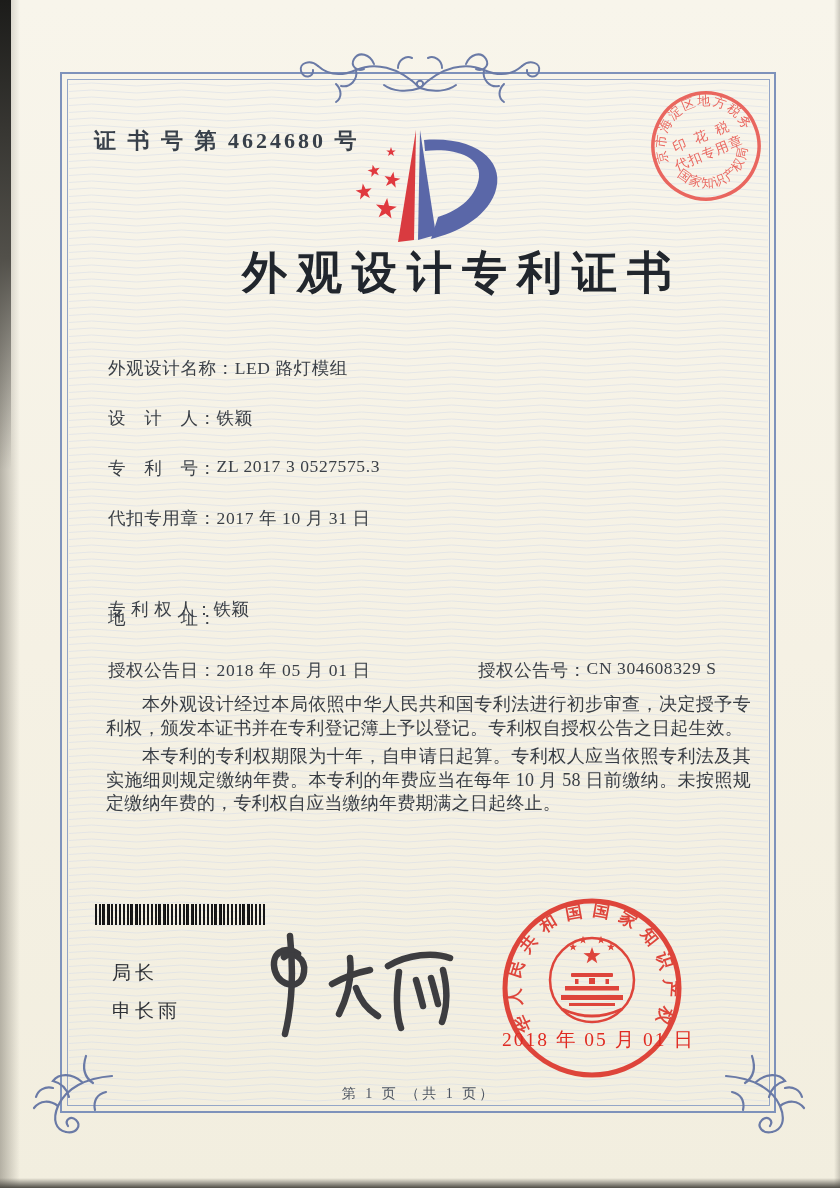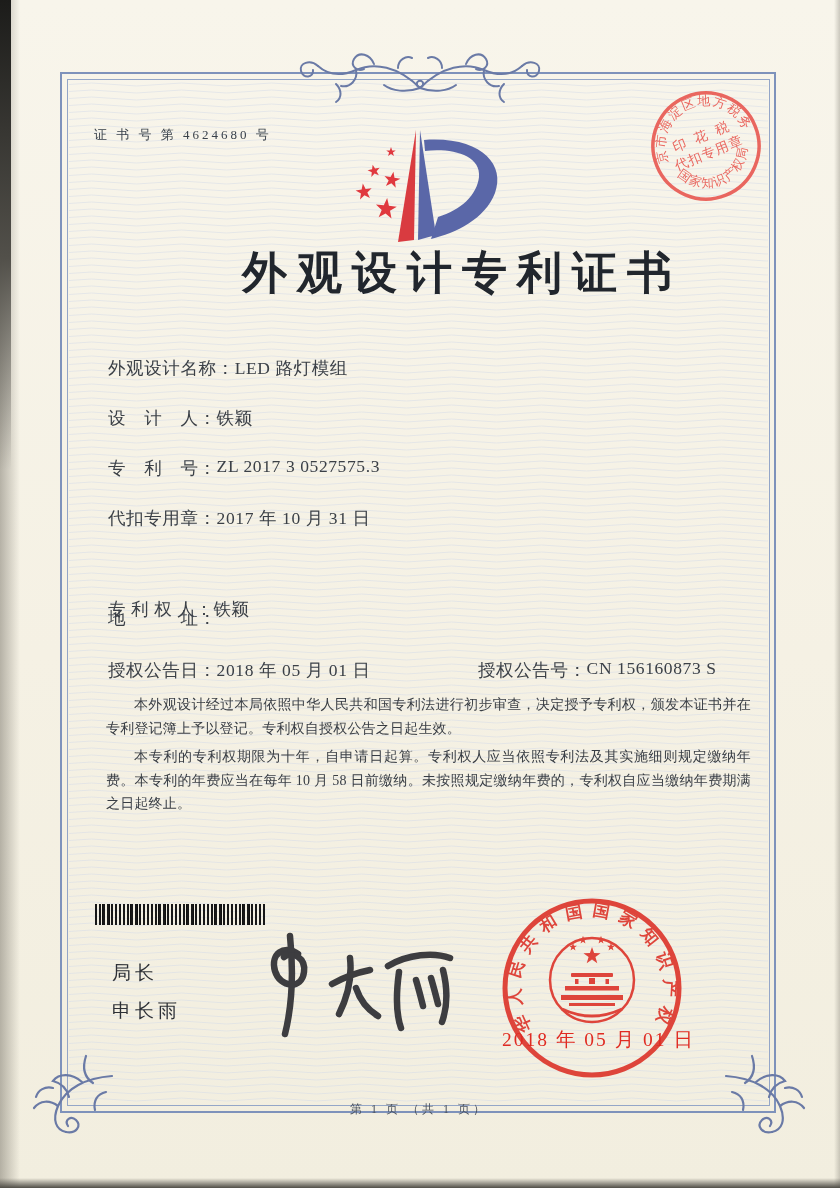--- a/index.html
+++ b/index.html
@@ -16,48 +16,48 @@
   .edge-right{position:absolute;right:0;top:0;width:6px;height:100%;
              background:linear-gradient(270deg,rgba(148,145,134,.45),rgba(148,145,134,0));z-index:8;}
   
   .frame-outer{position:absolute;left:60px;top:72px;width:712px;height:1037px;
                border:2.5px solid #7e92bb;z-index:2;}
   .frame-inner{position:absolute;left:67px;top:79px;width:701px;height:1025px;
                border:1px solid #94a6c8;z-index:2;}
   .waves{position:absolute;left:69px;top:81px;z-index:1;opacity:.55;}
   .ornament{position:absolute;z-index:3;}
   
-  .cert-no{position:absolute;left:94px;top:126px;font-size:13px;letter-spacing:3px;color:#38404a;z-index:4;}
+  .cert-no{position:absolute;left:94px;top:126px;font-size:22px;letter-spacing:3px;color:#38404a;z-index:4;font-weight:bold;}
   .logo{position:absolute;left:328px;top:122px;z-index:4;}
   .title{position:absolute;left:62px;top:243px;width:800px;text-align:center;
          font-size:45px;font-weight:bold;letter-spacing:10px;color:#21262d;z-index:4;}
   .field{position:absolute;left:108px;display:flex;font-size:17.5px;color:#3b4047;
          letter-spacing:.6px;white-space:nowrap;z-index:4;}
   .field .label{flex:none;}
   .f-name{top:356px;} .f-designer{top:406px;} .f-patno{top:456px;}
   .f-filing{top:506px;} .f-patentee{top:556px;margin-top:41px;}
   .f-address{top:606px;white-space:normal;}
   .f-address .value{width:472px;line-height:29px;}
   .f-grantdate{top:658px;} .f-grantno{top:658px;left:478px;}
   .paras{position:absolute;left:106px;top:693px;width:645px;z-index:4;}
-  .paras p{margin:0 0 5px 0;font-size:14px;line-height:23.5px;text-align:justify;
+  .paras p{margin:0 0 5px 0;font-size:18px;line-height:23.5px;text-align:justify;
            text-indent:2em;color:#383d44;letter-spacing:.2px;}
   .barcode{position:absolute;left:95px;top:904px;width:170px;height:21px;z-index:4;
            background:repeating-linear-gradient(90deg,#181818 0 2px,rgba(0,0,0,0) 2px 4px),
                       repeating-linear-gradient(90deg,#101010 0 1px,rgba(0,0,0,0) 1px 7px);}
   .sig-label{position:absolute;left:112px;font-size:19px;letter-spacing:4px;color:#2d3036;
              font-family:"Liberation Sans","DejaVu Sans",sans-serif;z-index:4;}
   .sig-title{top:960px;} .sig-name{top:998px;}
   .signature{position:absolute;left:232px;top:930px;z-index:5;}
   .tax-stamp{position:absolute;left:636px;top:76px;z-index:6;opacity:.88;}
   .office-seal{position:absolute;left:500px;top:896px;z-index:6;opacity:.92;}
   .seal-date{position:absolute;left:502px;top:1026px;font-size:19.5px;color:#e02b22;
              letter-spacing:2px;z-index:7;}
   .footer{position:absolute;left:62px;top:1085px;width:714px;text-align:center;
-          font-size:12px;letter-spacing:3px;color:#4b5360;z-index:4;margin-top:16px;}
+          font-size:14px;letter-spacing:3px;color:#4b5360;z-index:4;}
 </style>
 </head>
 <body>
 
 <div class="page">
 
   <svg class="waves" width="699" height="1022" aria-hidden="true">
     <defs>
       <pattern id="wavep" width="90" height="7" patternUnits="userSpaceOnUse">
         <path d="M0,3.5 Q22.5,0.5 45,3.5 T90,3.5" fill="none" stroke="#d6dce8" stroke-width="1"></path>
@@ -140,21 +140,21 @@
   </div>
   <div class="field f-address">
     <span class="label">地　　　址：</span>
   </div>
   <div class="field f-grantdate">
     <span class="label">授权公告日：</span>
     <span class="value">2018 年 05 月 01 日</span>
   </div>
   <div class="field f-grantno">
     <span class="label">授权公告号：</span>
-    <span class="value">CN 156160873 S</span>
+    <span class="value">CN 304608329 S</span>
   </div>
 
   <div class="paras">
     <p>本外观设计经过本局依照中华人民共和国专利法进行初步审查，决定授予专利权，颁发本证书并在专利登记簿上予以登记。专利权自授权公告之日起生效。</p>
     <p>本专利的专利权期限为十年，自申请日起算。专利权人应当依照专利法及其实施细则规定缴纳年费。本专利的年费应当在每年 10 月 58 日前缴纳。未按照规定缴纳年费的，专利权自应当缴纳年费期满之日起终止。</p>
   </div>
 
   <div class="barcode"></div>
 
   <div class="sig-label sig-title">局长</div>

